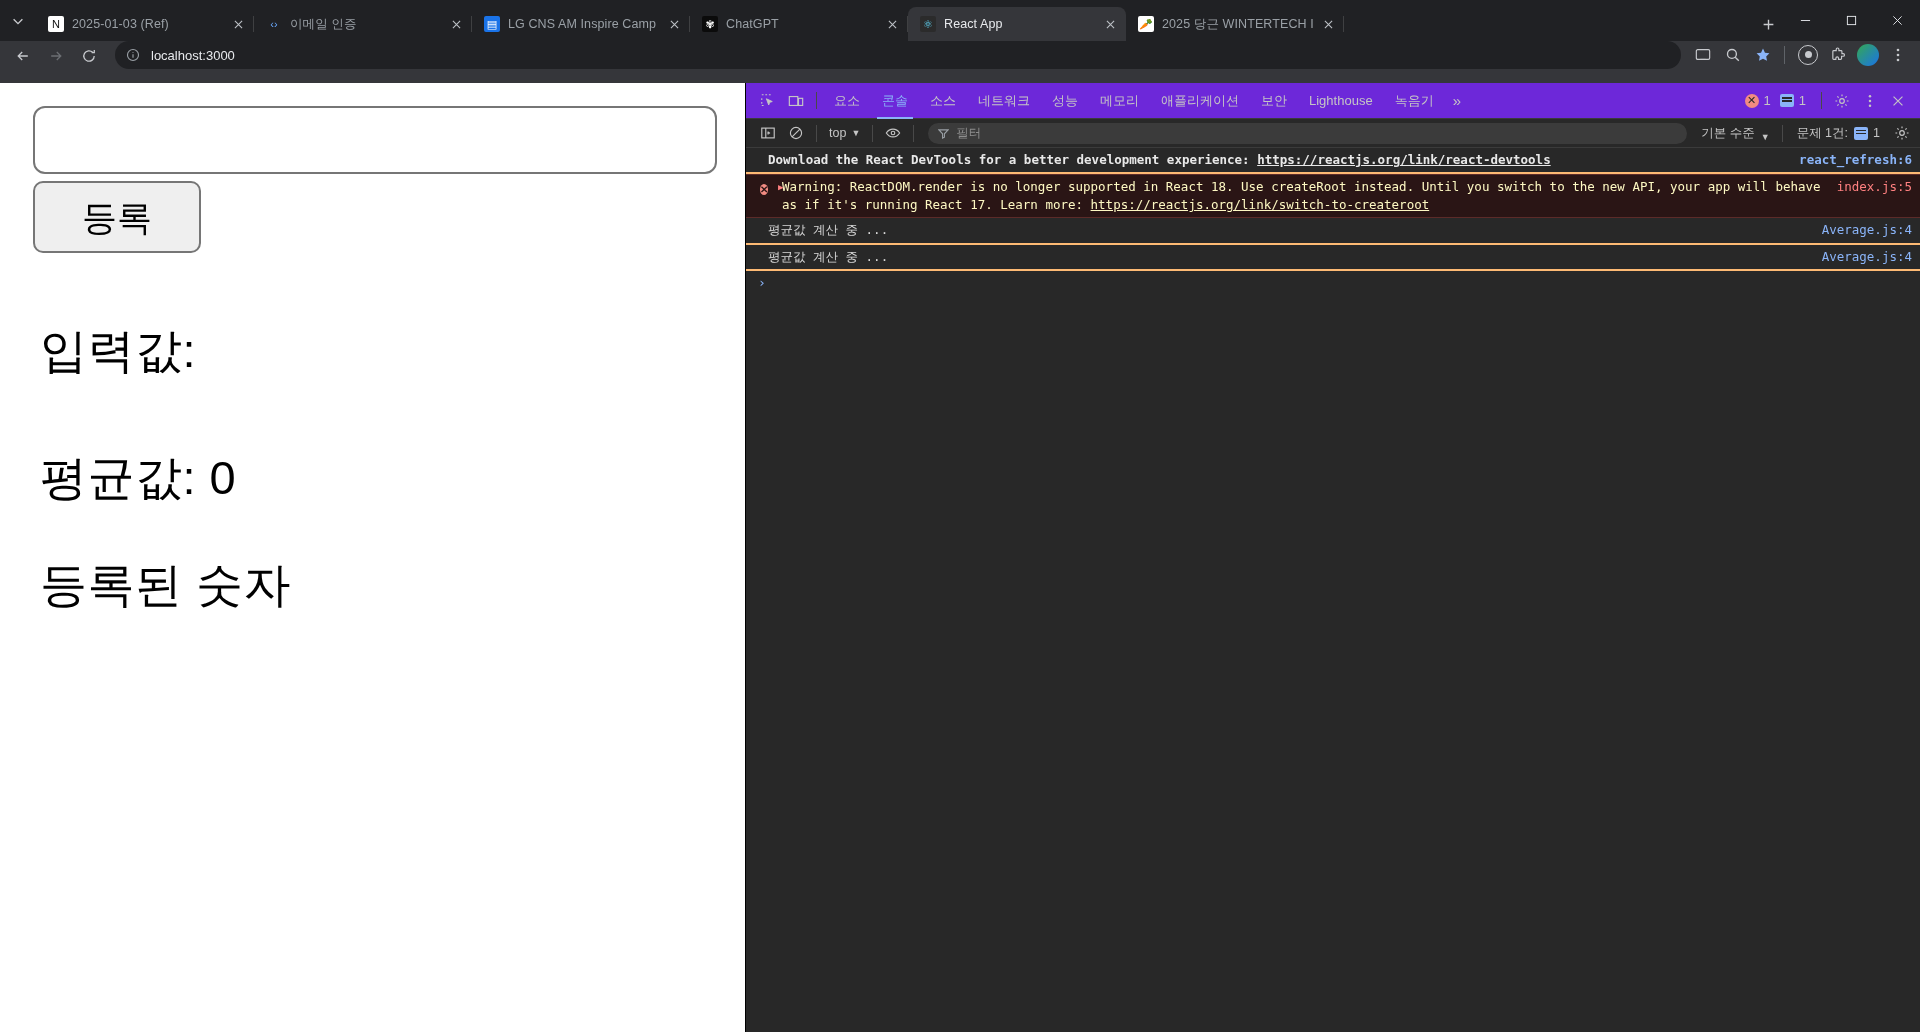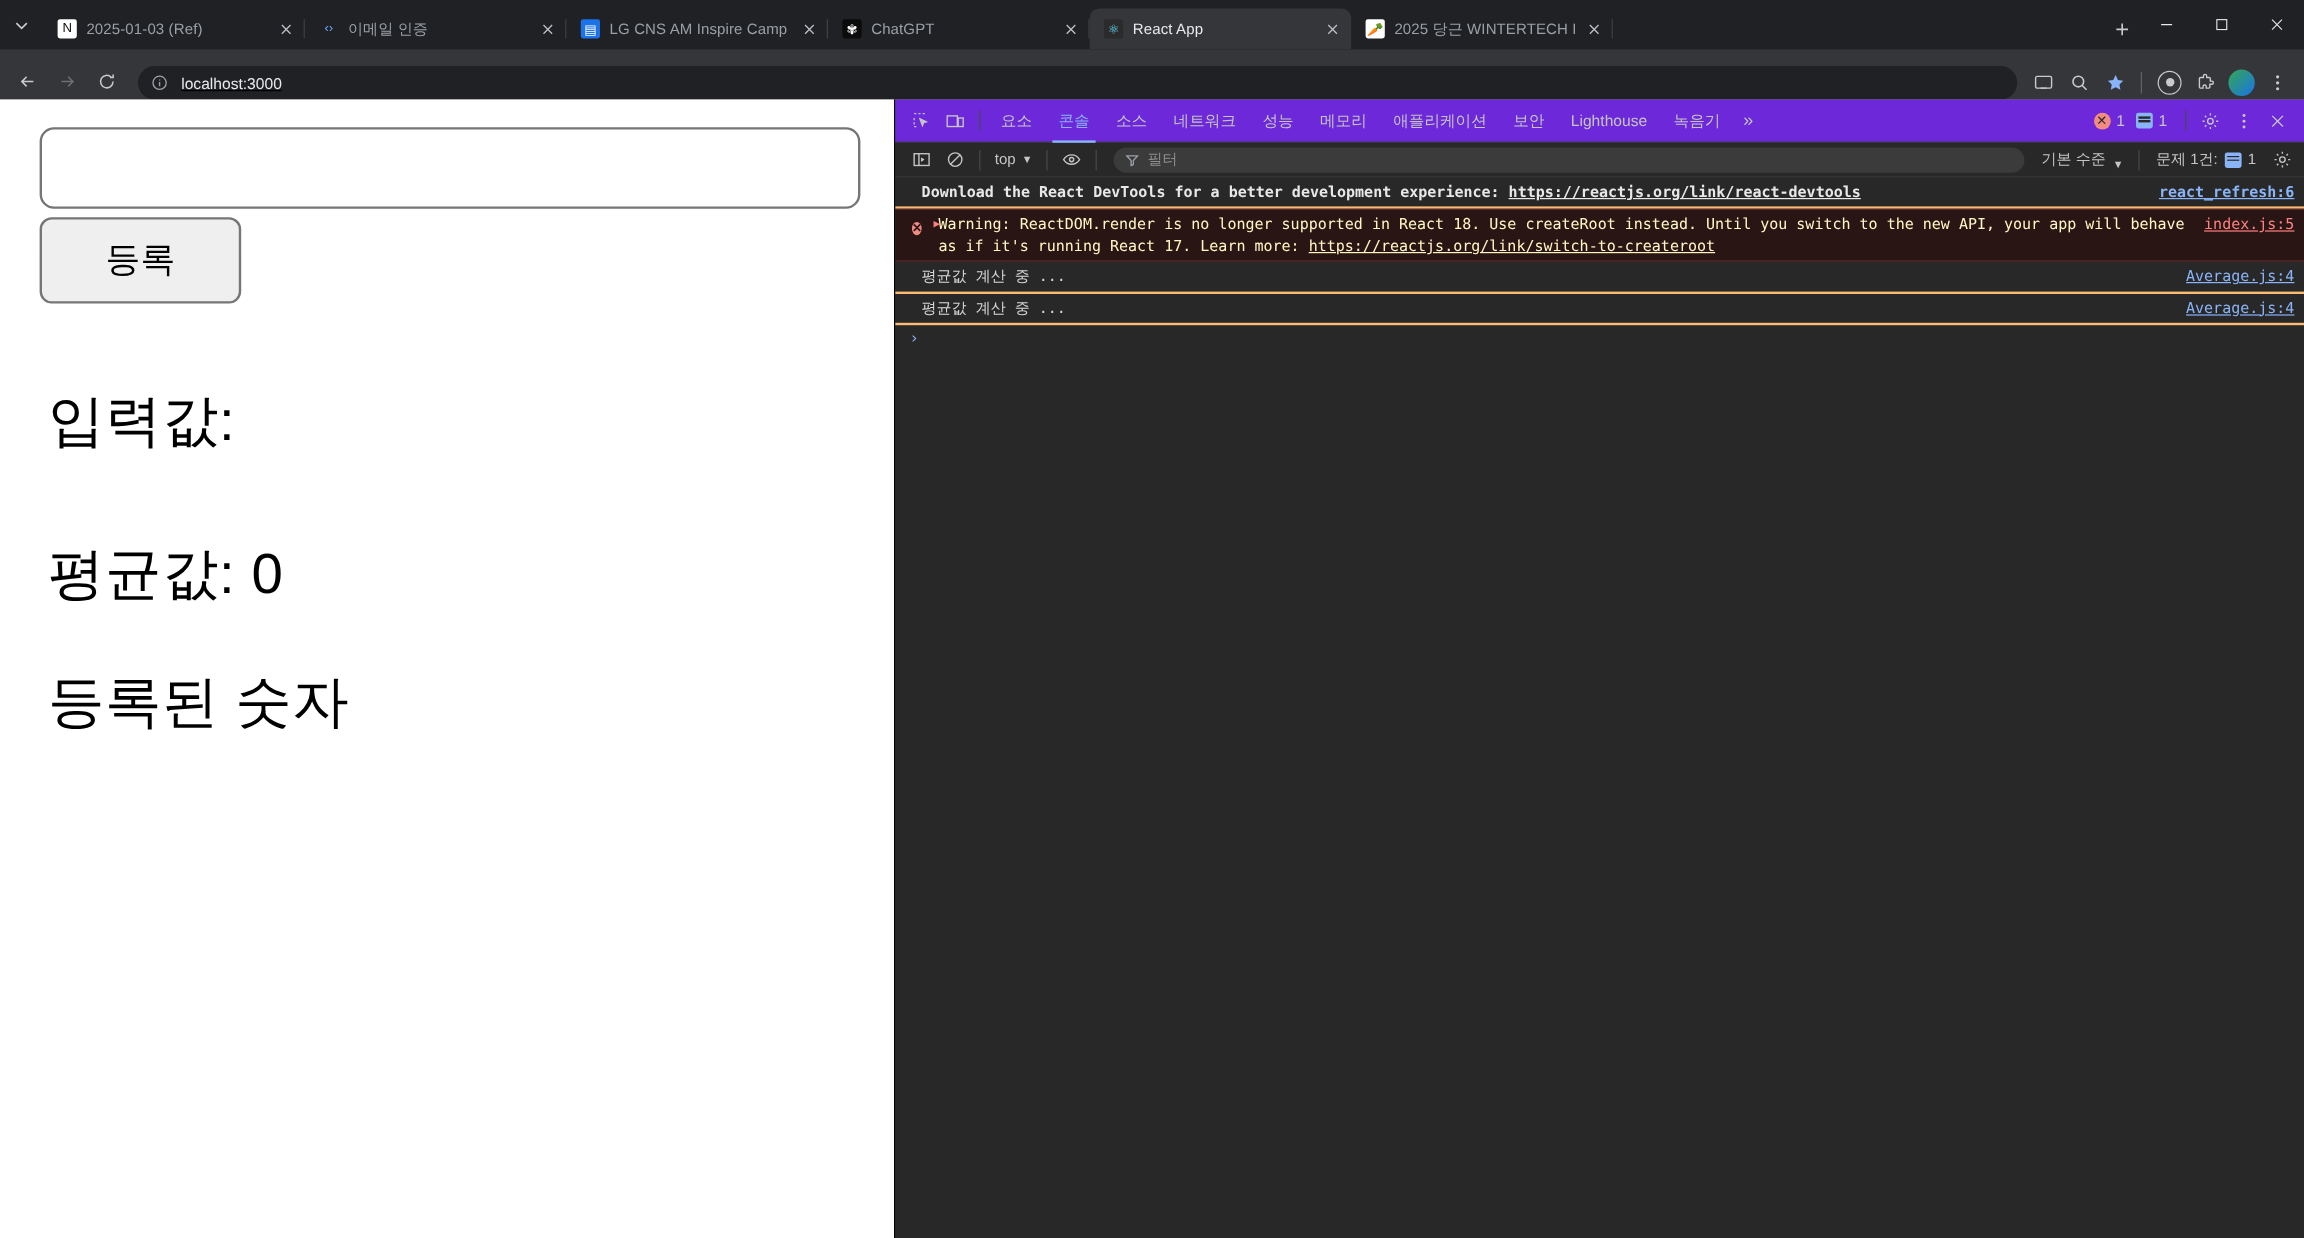--- a/index.html
+++ b/index.html
@@ -114,24 +114,23 @@
     display: flex; align-items: center; justify-content: center;
     color: #e8eaed;
   }
   .winbtn svg { width: 11px; height: 11px; }
 
   
   .toolbar {
     height: 42px;
     background: #35363a;
     display: flex;
-    align-items: flex-end;
+    align-items: flex-start;
     padding: 0 8px;
     flex: 0 0 42px;
-    text-decoration: underline;
   }
   .navbtn {
     width: 30px; height: 30px;
     display: flex; align-items: center; justify-content: center;
     color: #c8cace;
     border-radius: 50%;
     margin-right: 3px;
     flex: 0 0 30px;
   }
   .navbtn.disabled { color: #6c6f73; }
@@ -235,21 +234,21 @@
     font-family: "Liberation Sans", sans-serif;
   }
   .app-btn {
     display: block;
     margin: 7px 0 0 25px;
     width: 168px;
     height: 72px;
     border: 2px solid #767676;
     border-radius: 10px;
     background: #efefef;
-    font-size: 29px;
+    font-size: 35px;
     color: #000;
     font-family: "Liberation Sans", sans-serif;
     line-height: 1;
     padding: 0;
   }
   .app-h {
     margin: 0 0 0 32px;
     font-weight: 400;
     color: #000;
     font-size: 47px;
@@ -493,21 +492,20 @@
   }
   .cmsg-body a, .cmsg-link {
     color: inherit;
     text-decoration: underline;
   }
   .cmsg.bold .cmsg-body { color: #e8e8e8; }
   .cmsg-src {
     flex: 0 0 auto;
     margin-left: 12px;
     color: #8ab4f8;
-    text-decoration: underline;
     white-space: nowrap;
     font-size: 12.5px;
   }
   .cmsg.err .cmsg-src { color: #ff8080; }
   .prompt-row {
     display: flex;
     align-items: center;
     padding: 4px 8px 4px 12px;
     color: #8ab4f8;
   }

